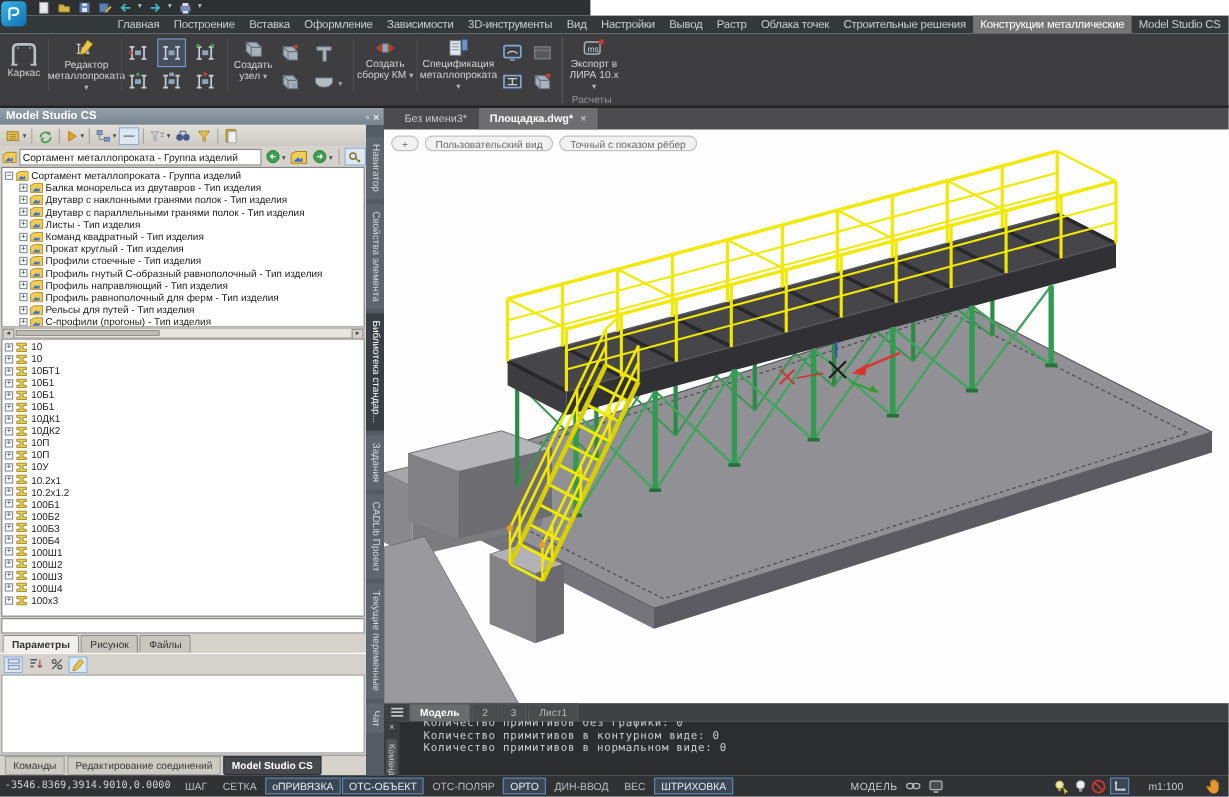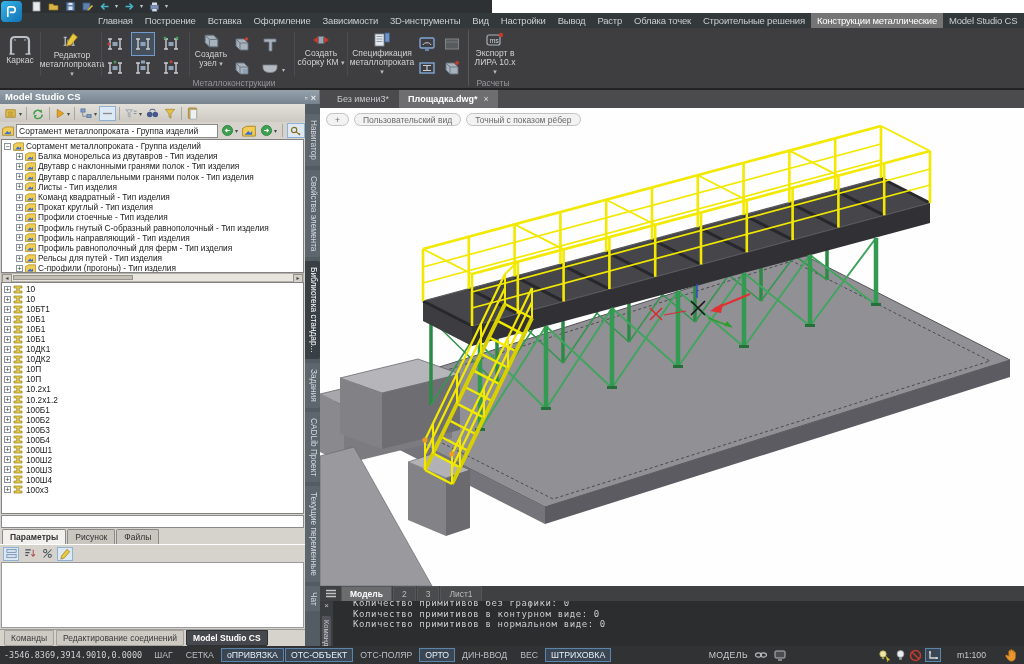--- a/index.html
+++ b/index.html
@@ -333,21 +333,20 @@
       </div>
     <div class="rsep" style="left:468px;height:56px;top:2px;background:#58585b"></div>
     <div class="bb" style="left:472px;width:46px">
       <svg width="20" height="18" viewBox="0 0 20 18">
           <rect x="2" y="4" width="13" height="10" rx="2" fill="none" stroke="#aab3bd" stroke-width="1.2"></rect>
           <text x="4.5" y="12" font-size="7" fill="#cfd3d8" font-family="Liberation Sans">ms</text>
           <circle cx="16" cy="4" r="2.2" fill="#c8372b"></circle>
         </svg>
       <span class="blab"><span>Экспорт в ЛИРА 10.x</span> <span class="arr">▾</span></span>
     </div>
-    <div class="rgl" style="left:0;width:468px">Металлоконструкции</div>
     <div class="rgl" style="left:468px;width:50px">Расчеты</div>
   </div>
 
   <div id="palette">
     <div id="ptitle"><span>Model Studio CS</span>
       <span class="tbtns">
           <span>▫</span>
           <span>×</span>
         </span>
     </div>
@@ -623,20 +622,27 @@
               <use href="#d-ibeam"></use>
             </svg>
             <span>10П</span>
           </div>
           <div class="lrow">
             <span class="exp"></span>
             <svg class="li" viewBox="0 0 10 9">
               <use href="#d-ibeam"></use>
             </svg>
             <span>10П</span>
+          </div>
+          <div class="lrow">
+            <span class="exp"></span>
+            <svg class="li" viewBox="0 0 10 9">
+              <use href="#d-ibeam"></use>
+            </svg>
+            <span>10У</span>
           </div>
           <div class="lrow">
             <span class="exp"></span>
             <svg class="li" viewBox="0 0 10 9">
               <use href="#d-ibeam"></use>
             </svg>
             <span>10.2x1</span>
           </div>
           <div class="lrow">
             <span class="exp"></span>

